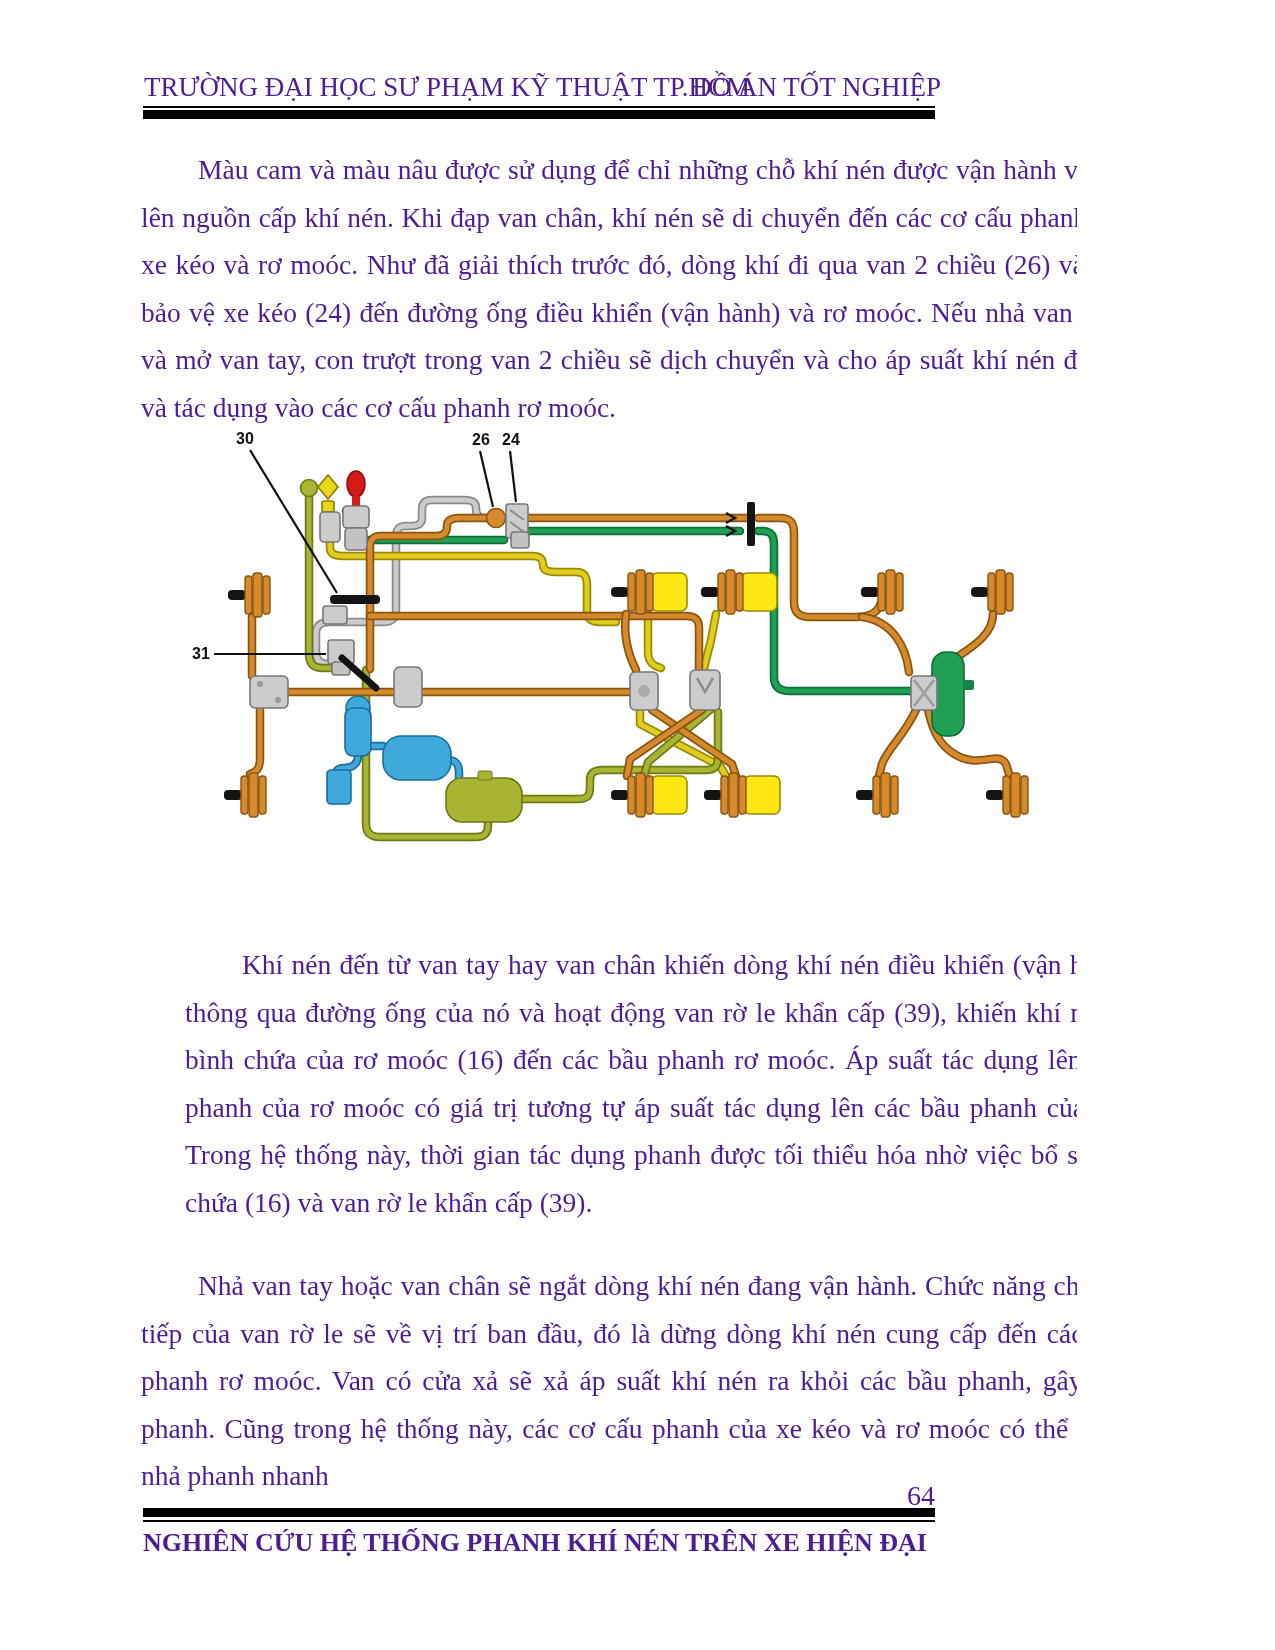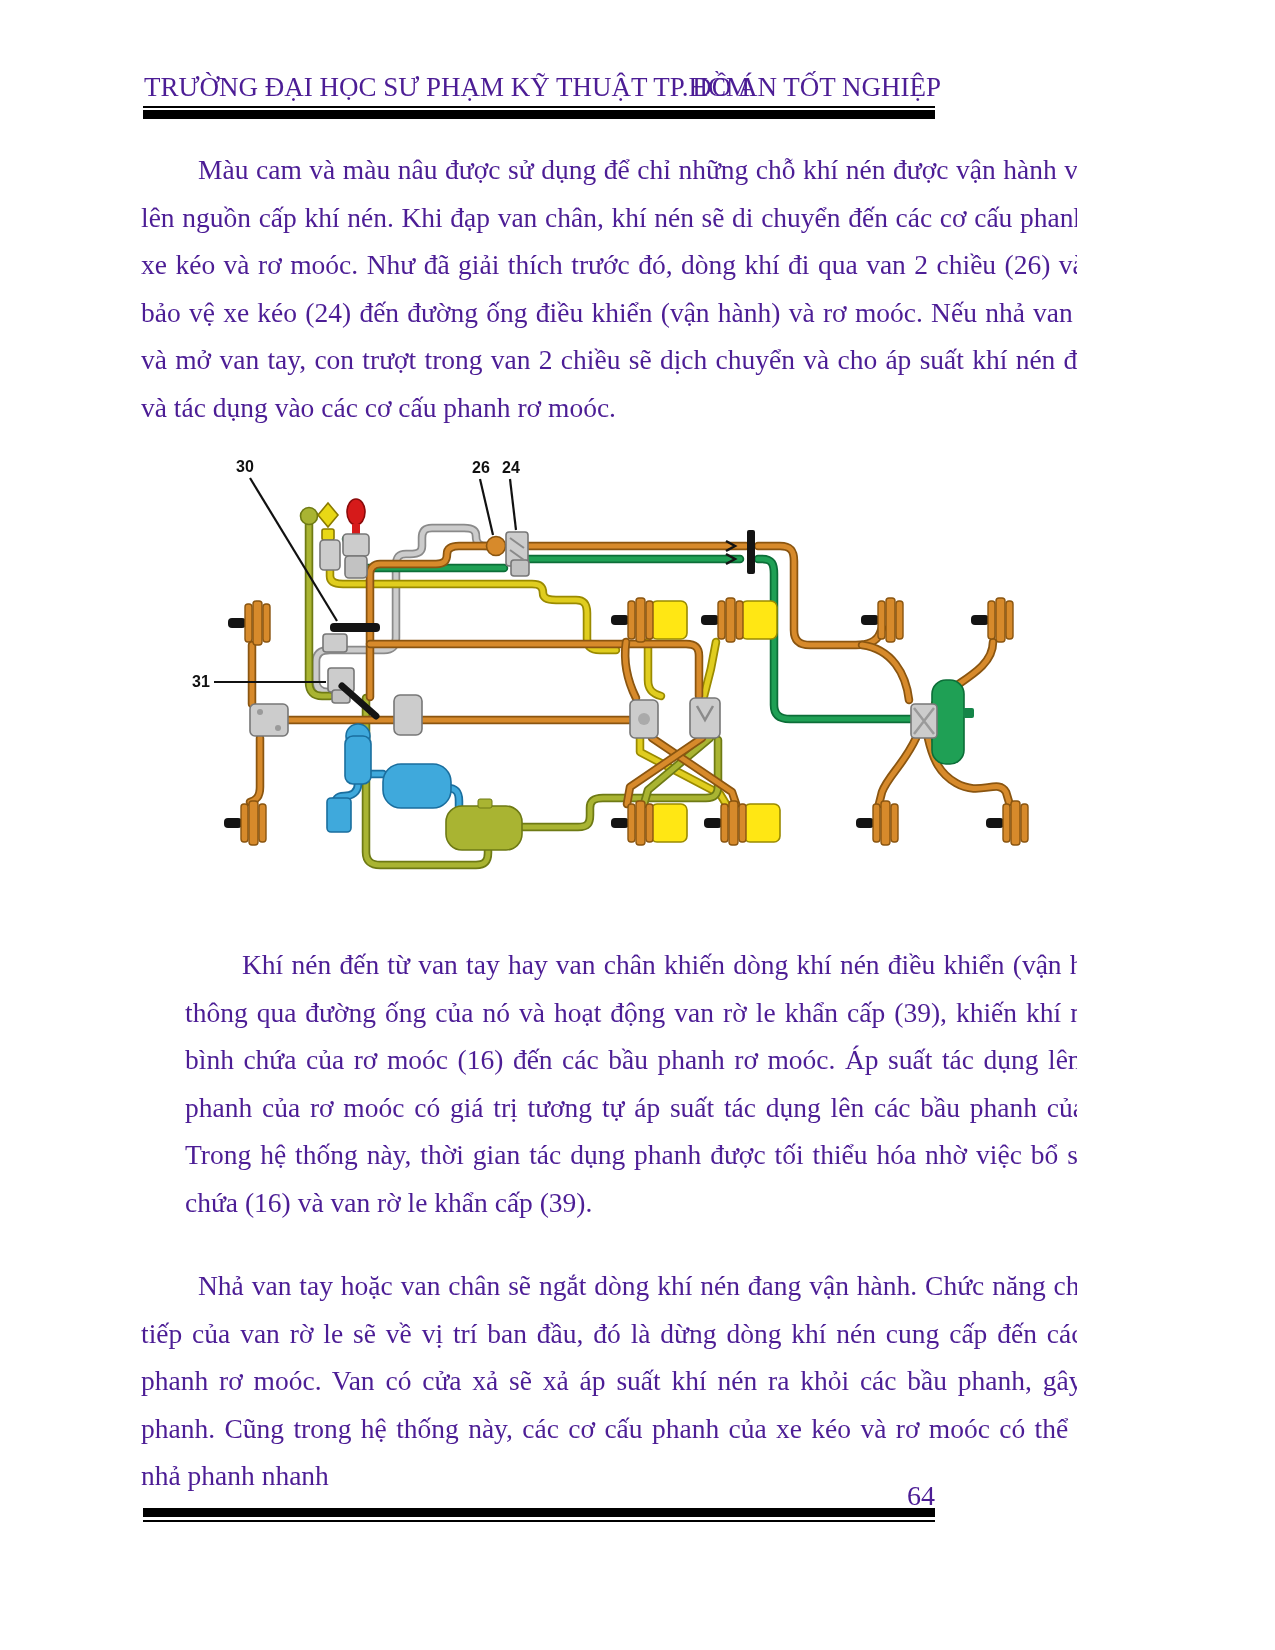--- a/index.html
+++ b/index.html
@@ -12,21 +12,21 @@
   #hdr-rule-thin{position:absolute;left:143px;right:142px;top:106px;height:2px;background:#000;}
   #hdr-rule-thick{position:absolute;left:143px;right:142px;top:110px;height:9px;background:#000;}
   
   .para{position:absolute;left:141px;width:992px;font-size:27.5px;line-height:47.5px;
         text-align:justify;text-indent:57px;}
   #p1{top:146px;}
   #p2{top:941px;margin-left:44px;}
   #p3{top:1262px;}
   #caption{position:absolute;left:0;width:1275px;top:860px;text-align:center;font-size:28px;}
   
-  #figure-wrap{position:absolute;left:180px;top:442px;width:850px;height:432px;}
+  #figure-wrap{position:absolute;left:180px;top:414px;width:850px;height:432px;}
   svg text.lbl{font-family:"Liberation Sans","DejaVu Sans",sans-serif;font-weight:bold;
                font-size:16px;fill:#111;}
   svg .pipe{fill:none;stroke-linecap:round;stroke-linejoin:round;stroke-width:5px;}
   svg .pipe-o{fill:none;stroke-linecap:round;stroke-linejoin:round;stroke-width:8.5px;}
   svg .comp{stroke-width:1.6px;}
   
   #ftr-rule-thick{position:absolute;left:143px;right:142px;top:1508px;height:9px;background:#000;}
   #ftr-rule-thin{position:absolute;left:143px;right:142px;top:1520px;height:2px;background:#000;}
   #ftr-title{position:absolute;left:143px;top:1528px;font-size:26px;font-weight:bold;white-space:nowrap;}
   #ftr-page{position:absolute;right:142px;top:1480px;font-size:28px;}
@@ -207,15 +207,16 @@
       </g>
     </svg>
   </div>
 
 
   <div class="para" id="p2">Khí nén đến từ van tay hay van chân khiến dòng khí nén điều khiển (vận hành) lưu thông qua đường ống của nó và hoạt động van rờ le khẩn cấp (39), khiến khí nén trong bình chứa của rơ moóc (16) đến các bầu phanh rơ moóc. Áp suất tác dụng lên các bầu phanh của rơ moóc có giá trị tương tự áp suất tác dụng lên các bầu phanh của xe kéo. Trong hệ thống này, thời gian tác dụng phanh được tối thiểu hóa nhờ việc bổ sung bình chứa (16) và van rờ le khẩn cấp (39).</div>
   <div class="para" id="p3">Nhả van tay hoặc van chân sẽ ngắt dòng khí nén đang vận hành. Chức năng chuyển tiếp của van rờ le sẽ về vị trí ban đầu, đó là dừng dòng khí nén cung cấp đến các bầu phanh rơ moóc. Van có cửa xả sẽ xả áp suất khí nén ra khỏi các bầu phanh, gây nhả phanh. Cũng trong hệ thống này, các cơ cấu phanh của xe kéo và rơ moóc có thể được nhả phanh nhanh</div>
 
   <div id="ftr-rule-thick"></div>
   <div id="ftr-rule-thin"></div>
+  <div id="ftr-title">NGHIÊN CỨU HỆ THỐNG PHANH KHÍ NÉN TRÊN XE HIỆN ĐẠI</div>
   <div id="ftr-page">64</div>
 
 </div>
 
 </body></html>

